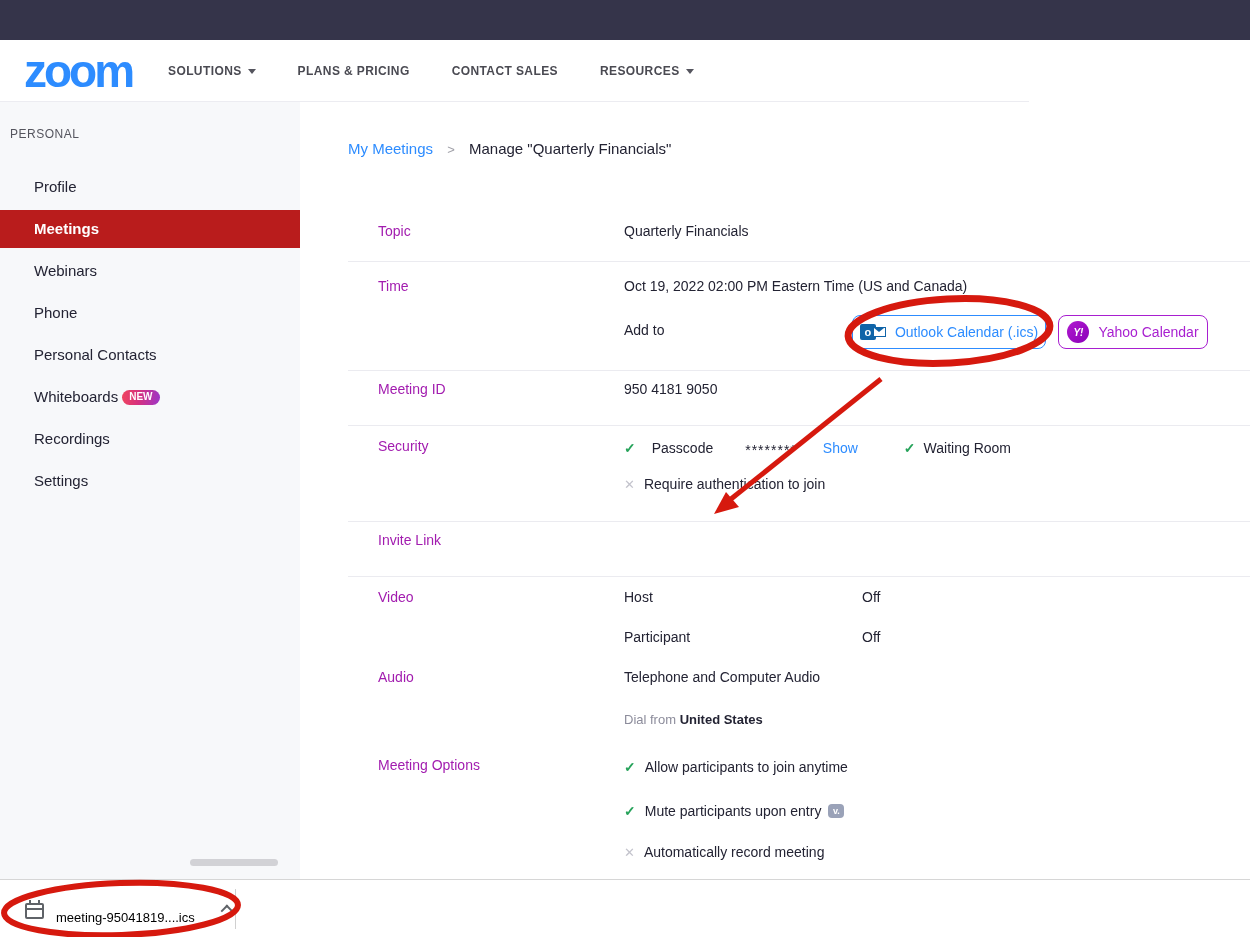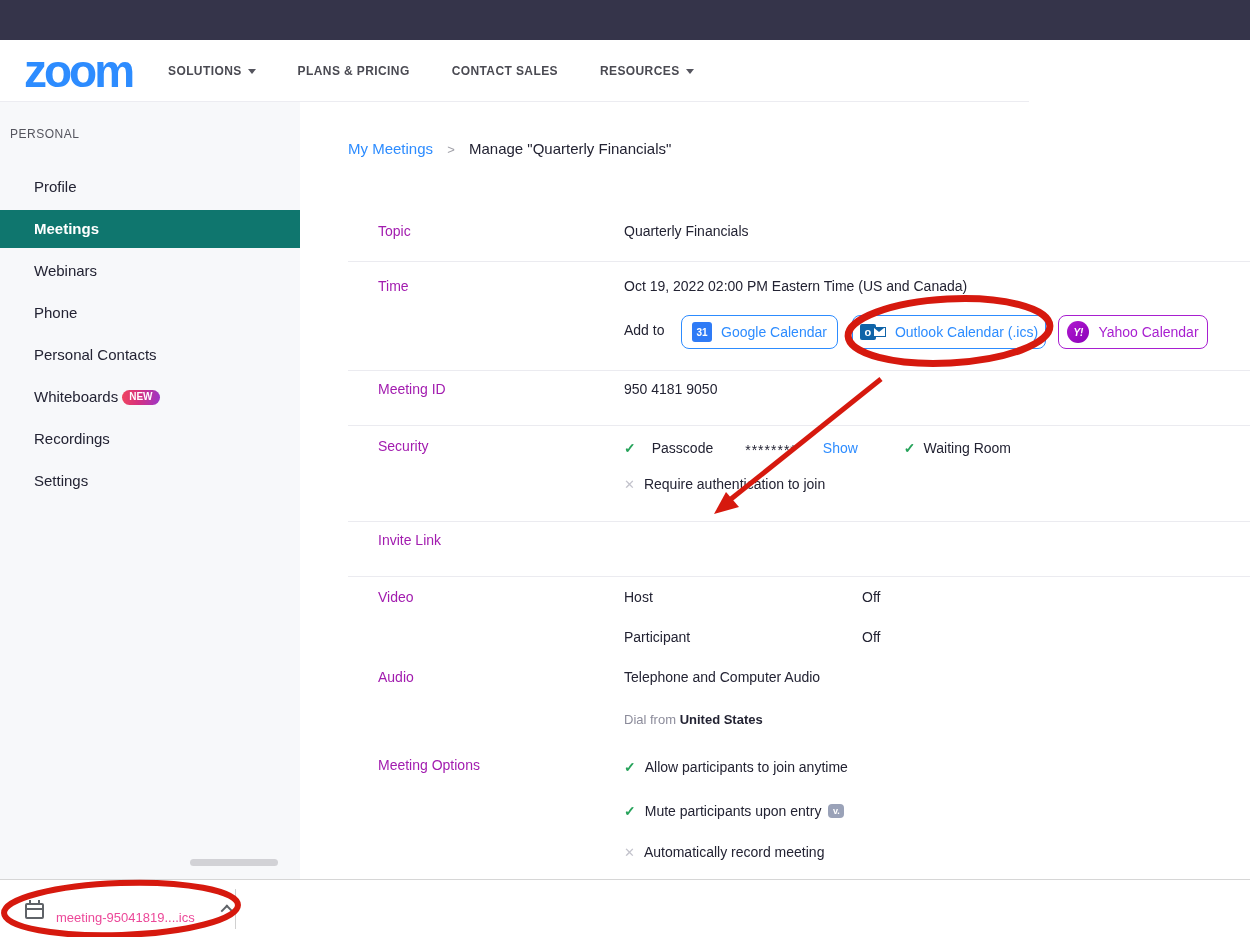--- a/index.html
+++ b/index.html
@@ -21,21 +21,21 @@
               cursor:pointer; display:flex; align-items:center; gap:6px; }
   .caret { width:0; height:0; border-left:4px solid transparent;
            border-right:4px solid transparent; border-top:5px solid #55555e; }
 
   
   #sidebar { left:0; top:102px; width:300px; height:777px; background:#f7f8fa; }
   .side-heading { position:absolute; left:10px; top:25px; font-size:12px;
                   color:#55555e; letter-spacing:.5px; }
   .side-item { position:absolute; left:0; width:300px; height:24px; line-height:24px;
                padding-left:34px; font-size:15px; color:#232333; cursor:pointer; }
-  .side-item.selected { height:38px; line-height:38px; background:#0f766e; color:#fff;
+  .side-item.selected { height:38px; line-height:38px; background:#b91c1c; color:#fff;
                         font-weight:bold; }
   .new-badge { display:inline-block; margin-left:4px; padding:2px 7px 3px;
                font-size:10px; font-weight:bold; color:#fff; border-radius:9px;
                background:linear-gradient(95deg,#f0455e 0%,#d5307f 45%,#9b36c9 100%);
                line-height:10px; position:relative; top:-2px; }
 
   
   #main { left:300px; top:102px; width:950px; height:777px; background:#fff; }
   .hline { position:absolute; left:48px; right:0; height:1px; background:#ebebf0; }
   .crumb { position:absolute; left:48px; top:38px; font-size:15px; height:20px; }
@@ -76,21 +76,21 @@
                 width:16px; height:14px; border-radius:4px; background:#9aa2b8;
                 color:#fff; font-size:9px; font-weight:bold; margin-left:7px; }
   .dial { font-size:13px; color:#8c8c9b; }
   .dial b { color:#232333; font-weight:bold; }
 
   
   #dlbar { left:0; top:879px; width:1250px; height:58px; background:#fff;
            border-top:1px solid #d6d6d6; }
   .dl-item { position:absolute; left:0; top:0; height:58px; width:235px; display:flex;
              align-items:center; padding-left:25px; gap:12px; cursor:pointer; }
-  .dl-name { font-size:13px; color:#ec4899;margin-top:16px; }
+  .dl-name { font-size:13px; color:#000000;margin-top:16px; }
   .dl-chevron { width:9px; height:9px; border-top:2px solid #5f6368;
                 border-right:2px solid #5f6368; transform:rotate(-45deg) translateY(2px);
                 margin-left:14px; cursor:pointer; }
   .dl-divider { position:absolute; left:235px; top:9px; width:1px; height:40px;
                 background:#d0d0d0; }
   .cal-file-ic { position:relative; width:19px; height:19px; }
   .cal-file-ic .body { position:absolute; left:0; top:3px; width:19px; height:16px;
                        border:2px solid #5f6368; border-radius:2px; }
   .cal-file-ic .line { position:absolute; left:2px; top:8px; width:15px; height:2px;
                        background:#5f6368; }
@@ -151,24 +151,20 @@
   </div>
 
   <div class="lbl" style="top:121px">Topic</div>
   <div class="val" style="top:121px">Quarterly Financials</div>
   <div class="hline" style="top:159px"></div>
 
   <div class="lbl" style="top:176px">Time</div>
   <div class="val" style="top:176px">Oct 19, 2022 02:00 PM Eastern Time (US and Canada)</div>
 
   <div class="val" style="top:220px; color:#232333">Add to</div>
-  <div class="cal-btn blue" style="left:381px; width:157px">
-    <span class="gcal-ic">31</span>
-    <span>Google Calendar</span>
-  </div>
   <div class="cal-btn blue" style="left:552px; width:194px">
     <span class="olk-ic">
       <span class="olk-sq">o</span>
       <span class="olk-env"></span>
     </span>
     <span>Outlook Calendar (.ics)</span>
   </div>
   <div class="cal-btn purple" style="left:758px; width:150px">
     <span class="yah-ic">Y!</span>
     <span>Yahoo Calendar</span>

